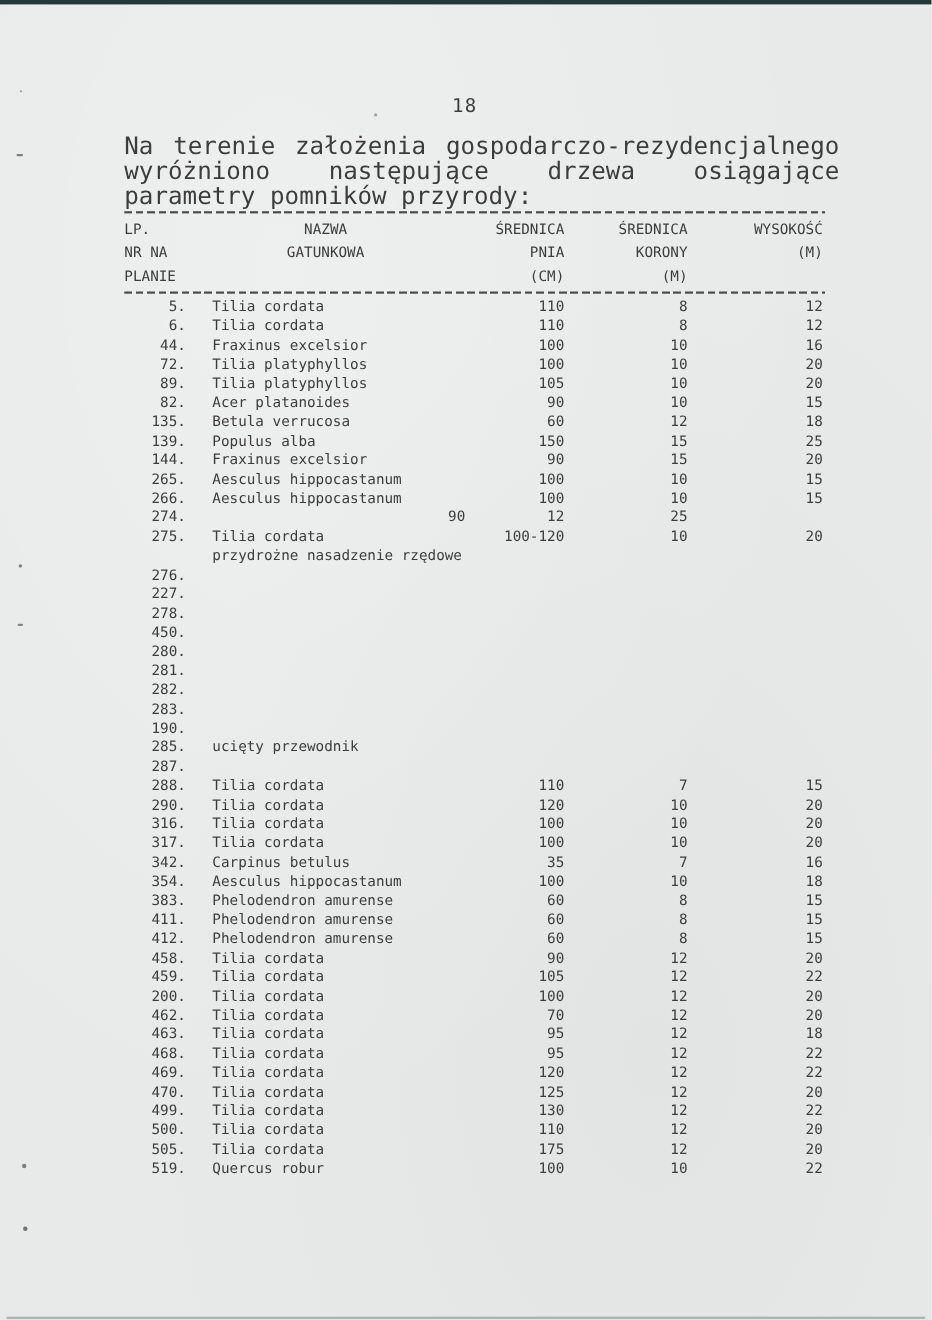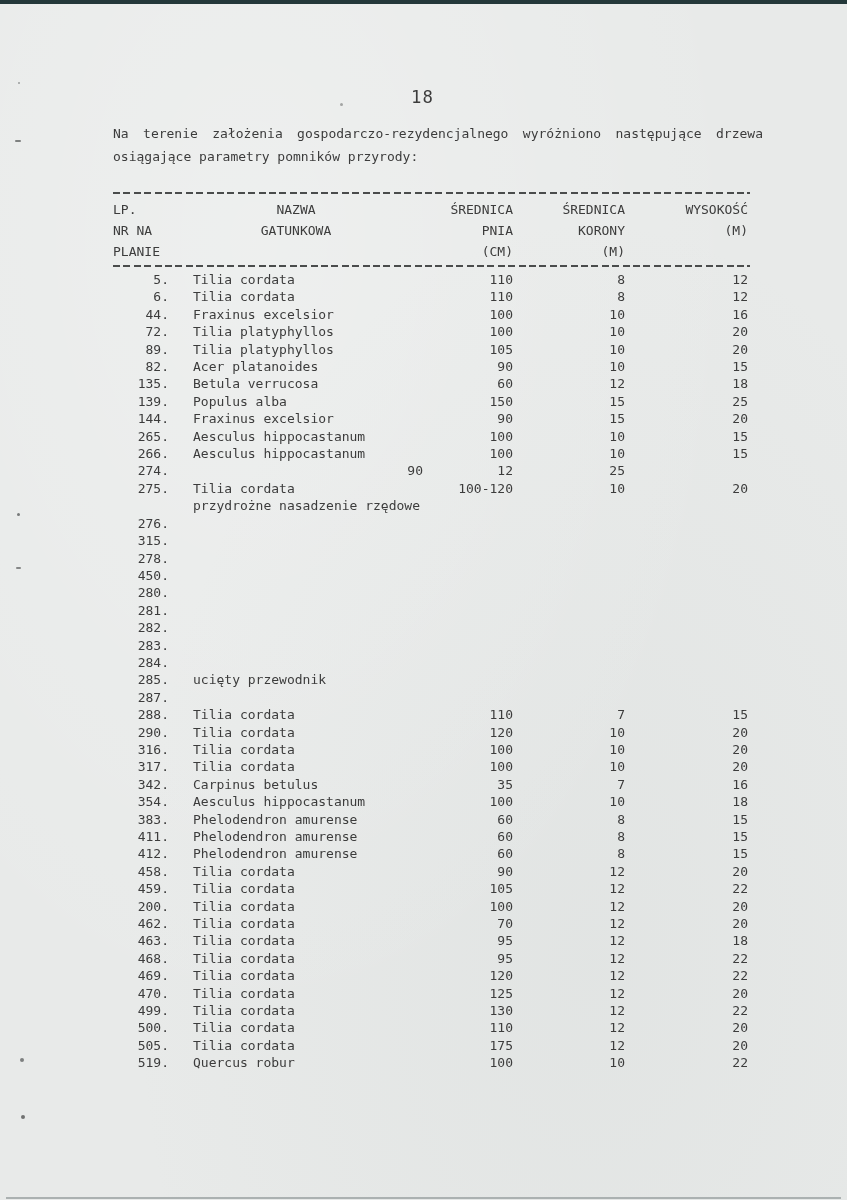--- a/index.html
+++ b/index.html
@@ -14,21 +14,21 @@
     color:#3c3c3c;
     overflow:hidden;
   }
   .top-band { position:absolute; top:0; left:0; width:100%; height:4px; background:#24383a; }
   .bottom-band { position:absolute; bottom:1px; left:6px; width:835px; height:2px; background:#abb1b1; }
 
   .page-number { position:absolute; top:89px; left:411px; font-size:17.3px; line-height:17.4px; letter-spacing:1px; }
 
   .intro {
     position:absolute; top:123px; left:113px; width:650px;
-    font-size:13px; line-height:22.5px;
+    font-size:22px; line-height:22.5px;
     text-align:justify;
   }
 
   .table-block { position:absolute; top:192px; left:113px; width:635px; }
   .dashes {
     height:2px; width:637px;
     background:repeating-linear-gradient(90deg,#4a4c4c 0 7px,transparent 7px 10.4px);
   }
   .thead { margin-top:5px; margin-bottom:3px; }
   .hrow, .trow {
@@ -218,21 +218,21 @@
 
         <div class="trow">
           <span class="c-lp">276.</span>
           <span class="c-name"></span>
           <span class="c-num"></span>
           <span class="c-num"></span>
           <span class="c-num"></span>
         </div>
 
         <div class="trow">
-          <span class="c-lp">315.</span>
+          <span class="c-lp">227.</span>
           <span class="c-name"></span>
           <span class="c-num"></span>
           <span class="c-num"></span>
           <span class="c-num"></span>
         </div>
 
         <div class="trow">
           <span class="c-lp">278.</span>
           <span class="c-name"></span>
           <span class="c-num"></span>
@@ -274,21 +274,21 @@
 
         <div class="trow">
           <span class="c-lp">283.</span>
           <span class="c-name"></span>
           <span class="c-num"></span>
           <span class="c-num"></span>
           <span class="c-num"></span>
         </div>
 
         <div class="trow">
-          <span class="c-lp">284.</span>
+          <span class="c-lp">190.</span>
           <span class="c-name"></span>
           <span class="c-num"></span>
           <span class="c-num"></span>
           <span class="c-num"></span>
         </div>
 
         <div class="trow">
           <span class="c-lp">285.</span>
           <span class="c-name">ucięty przewodnik</span>
           <span class="c-num"></span>

